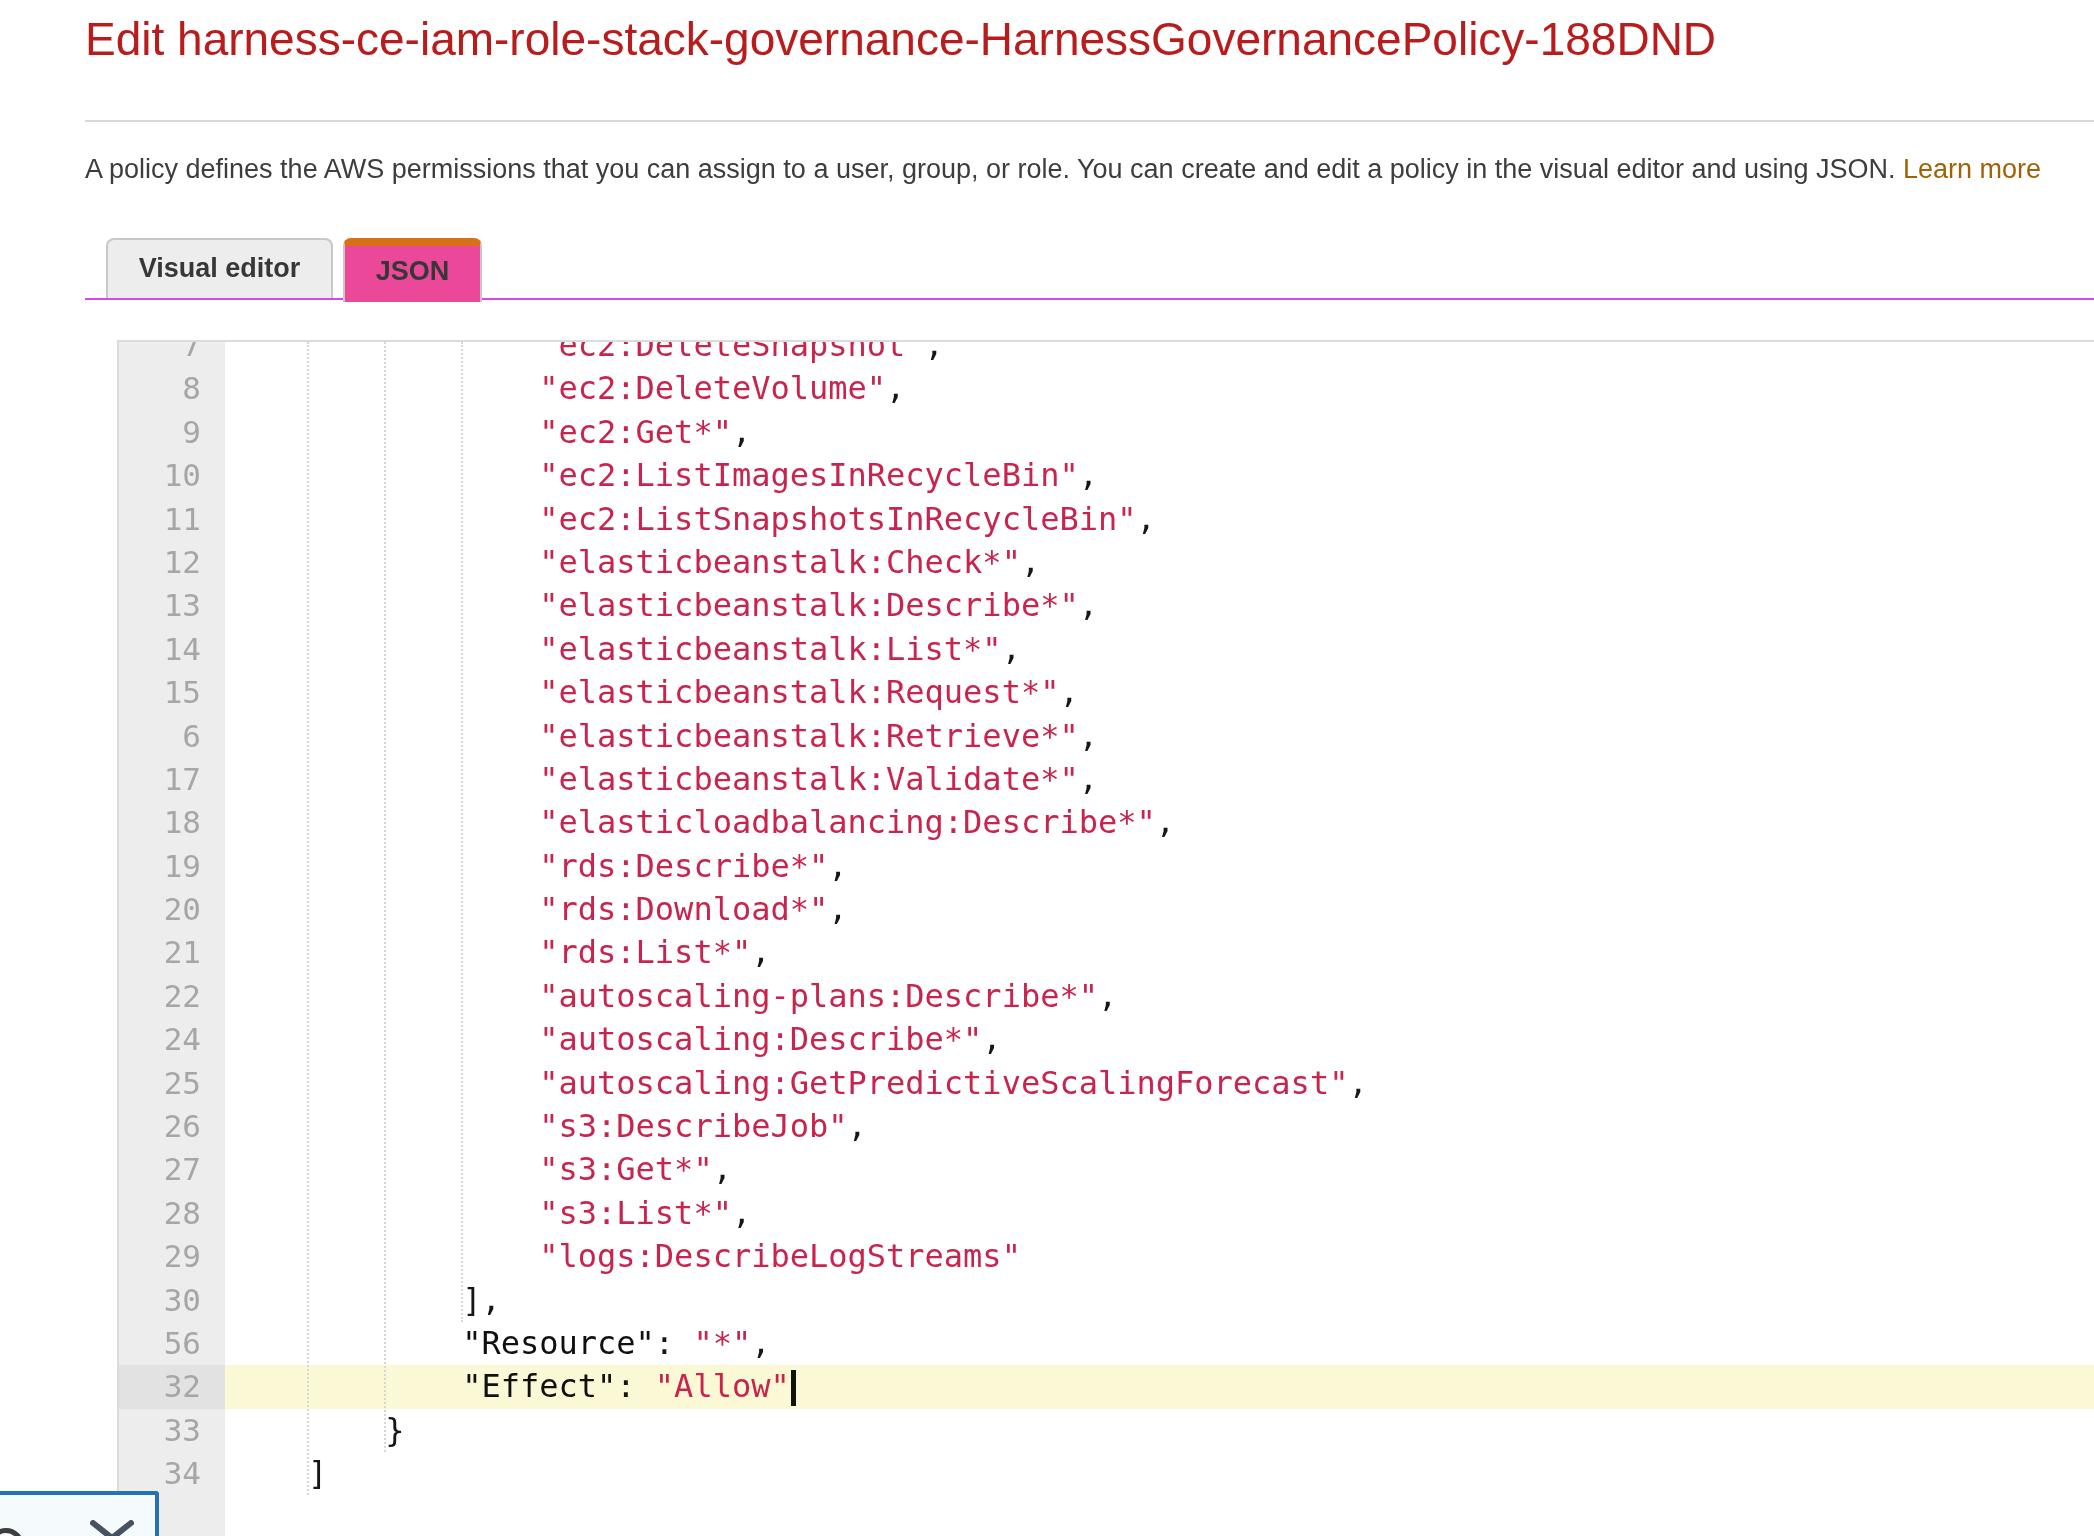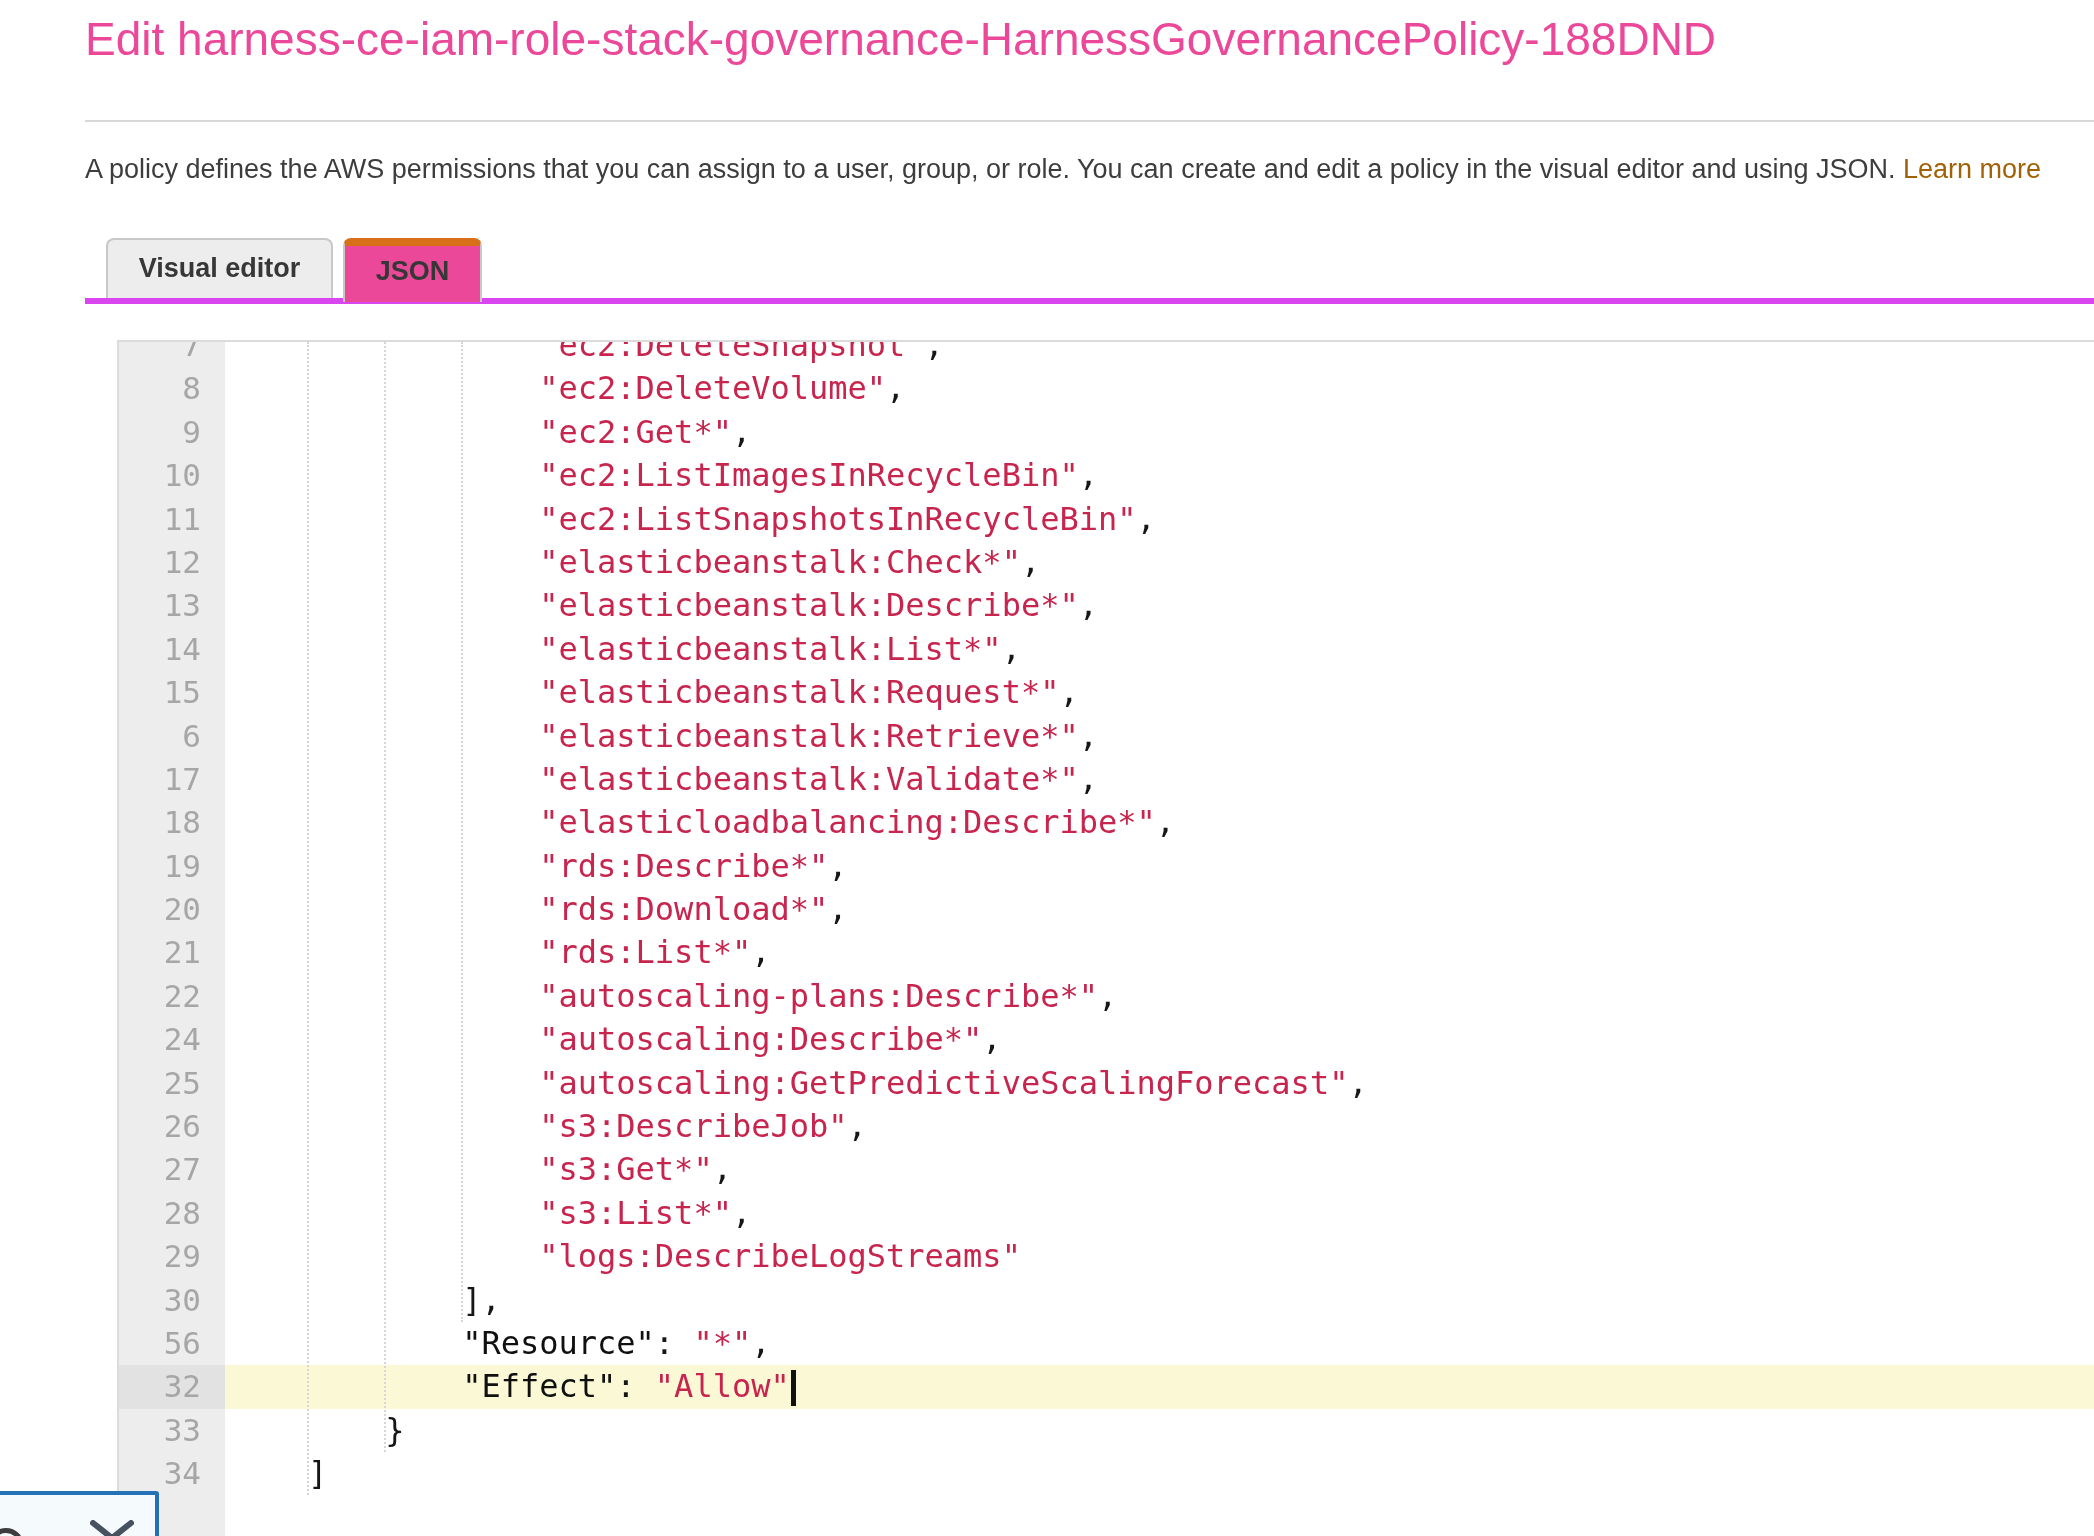--- a/index.html
+++ b/index.html
@@ -1,29 +1,29 @@
 <!DOCTYPE html>
 <html><head>
 <meta charset="utf-8">
 <style>
   html,body{margin:0;padding:0;background:#fff;}
   #stage{position:relative;width:2094px;height:1536px;overflow:hidden;background:#fff;
          font-family:"Liberation Sans",sans-serif;}
 
   
   .page-title{position:absolute;left:85px;top:12px;right:0;height:60px;
-    font-size:46px;font-weight:400;color:#ec4899;white-space:nowrap;overflow:hidden;}
+    font-size:46px;font-weight:400;color:#b91c1c;white-space:nowrap;overflow:hidden;}
   .title-rule{position:absolute;left:85px;right:0;top:120px;height:2px;background:#D8D8D8;}
   .page-desc{position:absolute;left:85px;top:154px;right:0;height:40px;
     font-size:27px;color:#3D3D3D;white-space:nowrap;overflow:hidden;}
   .page-desc a{color:#a16207;text-decoration:none;}
 
   
   .tabstrip{position:absolute;left:85px;right:0;top:238px;height:60px;
-    border-bottom:6px solid #d946ef;}
+    border-bottom:2px solid #d946ef;}
   .tab{position:absolute;top:0;text-align:center;font-weight:700;font-size:27px;color:#373737;
     border:2px solid #C8C8C8;border-bottom:none;border-radius:8px 8px 0 0;box-sizing:border-box;cursor:pointer;}
   .tab-inactive{left:21px;width:227px;height:60px;background:#EDEDED;line-height:56px;}
   .tab-active{left:258px;width:139px;height:64px;background:#ec4899;z-index:2;
     border-top:8px solid #D8701A;line-height:50px;}
 
   
   .editor{position:absolute;left:117px;right:0;top:340px;bottom:0;background:#fff;
     border-top:2px solid #DBDBDB;border-left:2px solid #DBDBDB;overflow:hidden;
     font-family:"DejaVu Sans Mono","Liberation Mono",monospace;}

